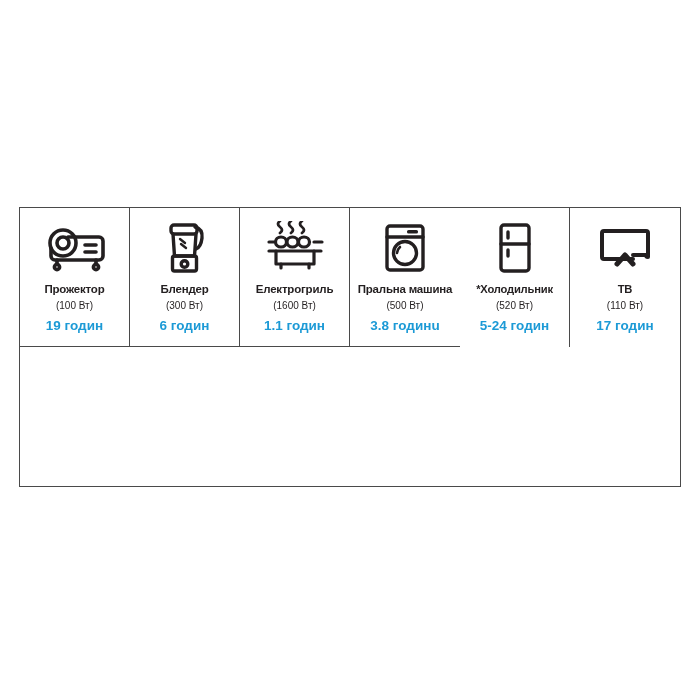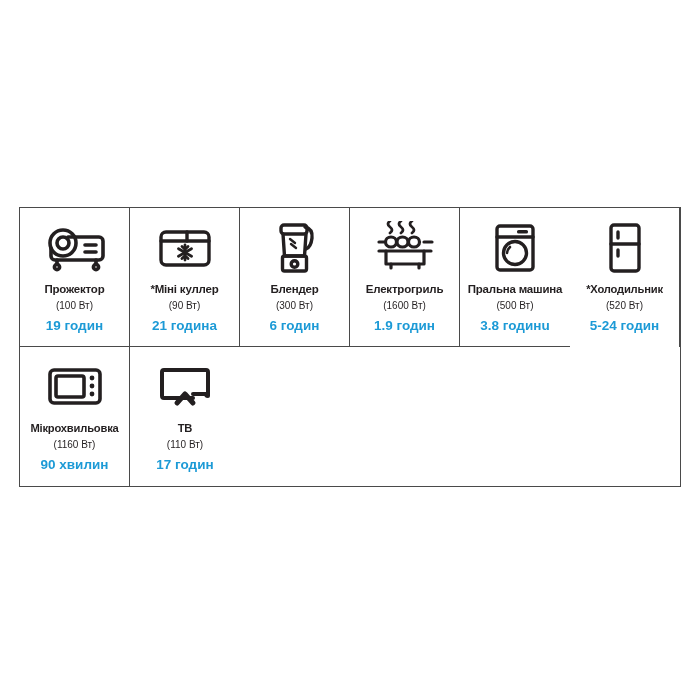--- a/index.html
+++ b/index.html
@@ -100,39 +100,20 @@
           <path d="M15 37 v4 M54 37 v4"></path>
           <circle cx="15" cy="44" r="2.6"></circle>
           <circle cx="54" cy="44" r="2.6"></circle>
         </svg>
       </div>
       <div class="label">Прожектор</div>
       <div class="watt">(100 Вт)</div>
       <div class="hours">19 годин</div>
     </div>
 
-    <div class="cell c2 r1">
-      <div class="icon-wrap">
-        <svg width="58" height="50" viewBox="0 0 58 50" fill="none" stroke="#231f20" stroke-width="3.4" stroke-linecap="round" stroke-linejoin="round">
-          <rect x="5" y="9" width="48" height="33" rx="5"></rect>
-          <path d="M5 18 h48"></path>
-          <path d="M31 9 v9"></path>
-          <g stroke-width="2.8">
-            <path d="M29 22 v15"></path>
-            <path d="M22.5 25.7 L35.5 33.3"></path>
-            <path d="M35.5 25.7 L22.5 33.3"></path>
-            <path d="M26 23.5 L29 26.2 L32 23.5"></path>
-            <path d="M26 35.5 L29 32.8 L32 35.5"></path>
-          </g>
-        </svg>
-      </div>
-      <div class="label">*Міні куллер</div>
-      <div class="watt">(90 Вт)</div>
-      <div class="hours">21 година</div>
-    </div>
 
     <div class="cell c3 r1">
       <div class="icon-wrap">
         <svg width="46" height="54" viewBox="0 0 46 54" fill="none" stroke="#231f20" stroke-width="3.4" stroke-linecap="round" stroke-linejoin="round">
           <path d="M12 4 h20 a3 3 0 0 1 3 3 v3 a3 3 0 0 1 -3 3 h-20 a3 3 0 0 1 -3 -3 v-3 a3 3 0 0 1 3 -3z"></path>
           <path d="M11 13 L12.5 35 h20 L34 13"></path>
           <path d="M33 6 q8 2 7 11 q-1 9 -6 11"></path>
           <path d="M12.5 35 h20 a2 2 0 0 1 2 2 v11 a2 2 0 0 1 -2 2 h-20 a2 2 0 0 1 -2 -2 v-11 a2 2 0 0 1 2 -2z"></path>
           <circle cx="22.5" cy="43" r="3.3"></circle>
           <path d="M18 18 L23 22" stroke-width="2.4"></path>
@@ -155,21 +136,21 @@
           <ellipse cx="17" cy="21" rx="5.5" ry="5"></ellipse>
           <ellipse cx="28.5" cy="21" rx="5.5" ry="5"></ellipse>
           <ellipse cx="40" cy="21" rx="5.5" ry="5"></ellipse>
           <path d="M5 30 h52"></path>
           <path d="M12 30 v13 h38 v-13"></path>
           <path d="M17 43 v4 M45 43 v4"></path>
         </svg>
       </div>
       <div class="label">Електрогриль</div>
       <div class="watt">(1600 Вт)</div>
-      <div class="hours">1.9 годин</div>
+      <div class="hours">1.1 годин</div>
     </div>
 
     <div class="cell c6 r1">
       <div class="icon-wrap">
         <svg width="48" height="52" viewBox="0 0 48 52" fill="none" stroke="#231f20" stroke-width="3.4" stroke-linecap="round" stroke-linejoin="round">
           <rect x="6" y="4" width="36" height="44" rx="3"></rect>
           <path d="M6 15 h36"></path>
           <rect x="26" y="8" width="11" height="3.6" rx="1.6" fill="#231f20" stroke="none"></rect>
           <circle cx="24" cy="31" r="11.5"></circle>
           <path d="M19 25 a9 9 0 0 0 -3 6" stroke-width="2.6"></path>
@@ -189,34 +170,20 @@
           <path d="M14 10 v6"></path>
           <path d="M14 28 v6"></path>
         </svg>
       </div>
       <div class="label">*Холодильник</div>
       <div class="watt">(520 Вт)</div>
       <div class="hours">5-24 годин</div>
     </div>
 
 
-    <div class="cell c4 r2">
-      <div class="icon-wrap">
-        <svg width="60" height="46" viewBox="0 0 60 46" fill="none" stroke="#231f20" stroke-width="3.6" stroke-linecap="round" stroke-linejoin="round">
-          <rect x="5" y="6" width="50" height="33" rx="4"></rect>
-          <rect x="11" y="12" width="28" height="21" rx="2"></rect>
-          <circle cx="47" cy="14" r="2.4" fill="#231f20" stroke="none"></circle>
-          <circle cx="47" cy="22" r="2.4" fill="#231f20" stroke="none"></circle>
-          <circle cx="47" cy="30" r="2.4" fill="#231f20" stroke="none"></circle>
-        </svg>
-      </div>
-      <div class="label">Мікрохвильовка</div>
-      <div class="watt">(1160 Вт)</div>
-      <div class="hours">90 хвилин</div>
-    </div>
 
 
     <div class="cell c6 r2">
       <div class="icon-wrap">
         <svg width="56" height="44" viewBox="0 0 56 44" fill="none" stroke="#231f20" stroke-width="4" stroke-linecap="round" stroke-linejoin="round">
           <path d="M20 33 h-13 a2 2 0 0 1 -2 -2 v-24 a2 2 0 0 1 2 -2 h42 a2 2 0 0 1 2 2 v24 a2 2 0 0 1 -2 -2 h-13"></path>
           <path d="M20 33 h16"></path>
           <path d="M20 38 L28 29 L36 38" stroke-width="5"></path>
         </svg>
       </div>

